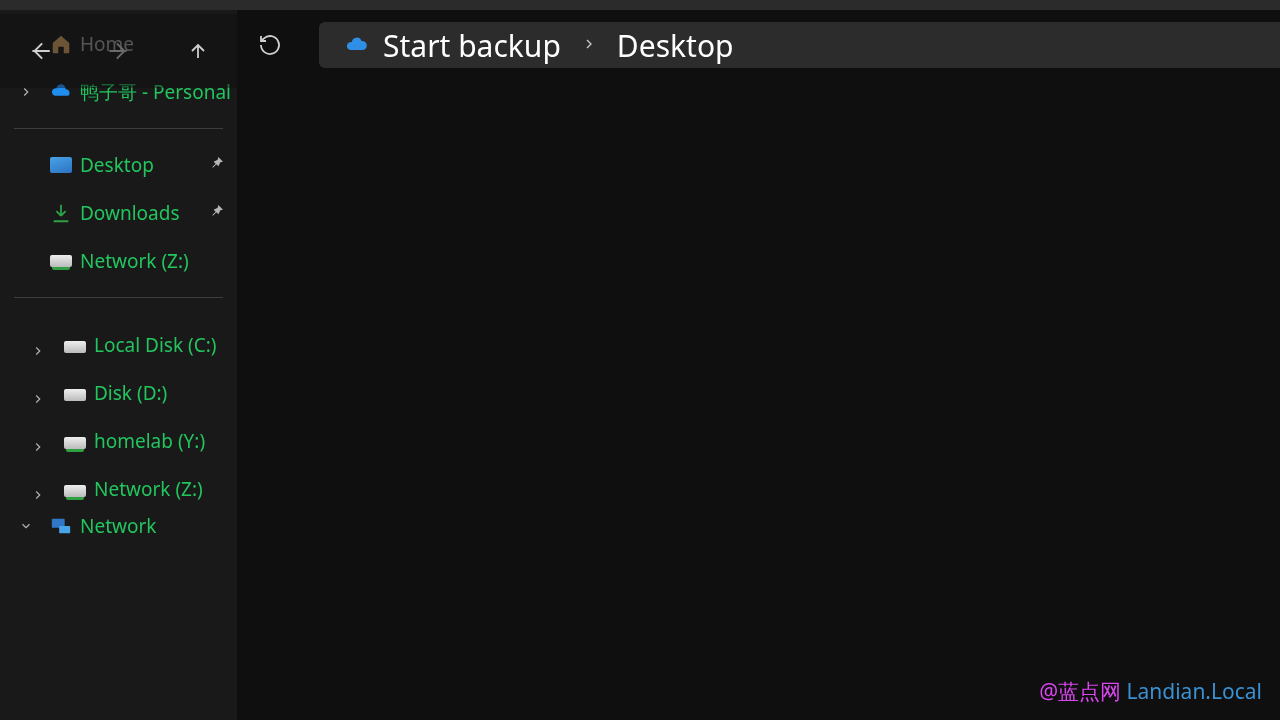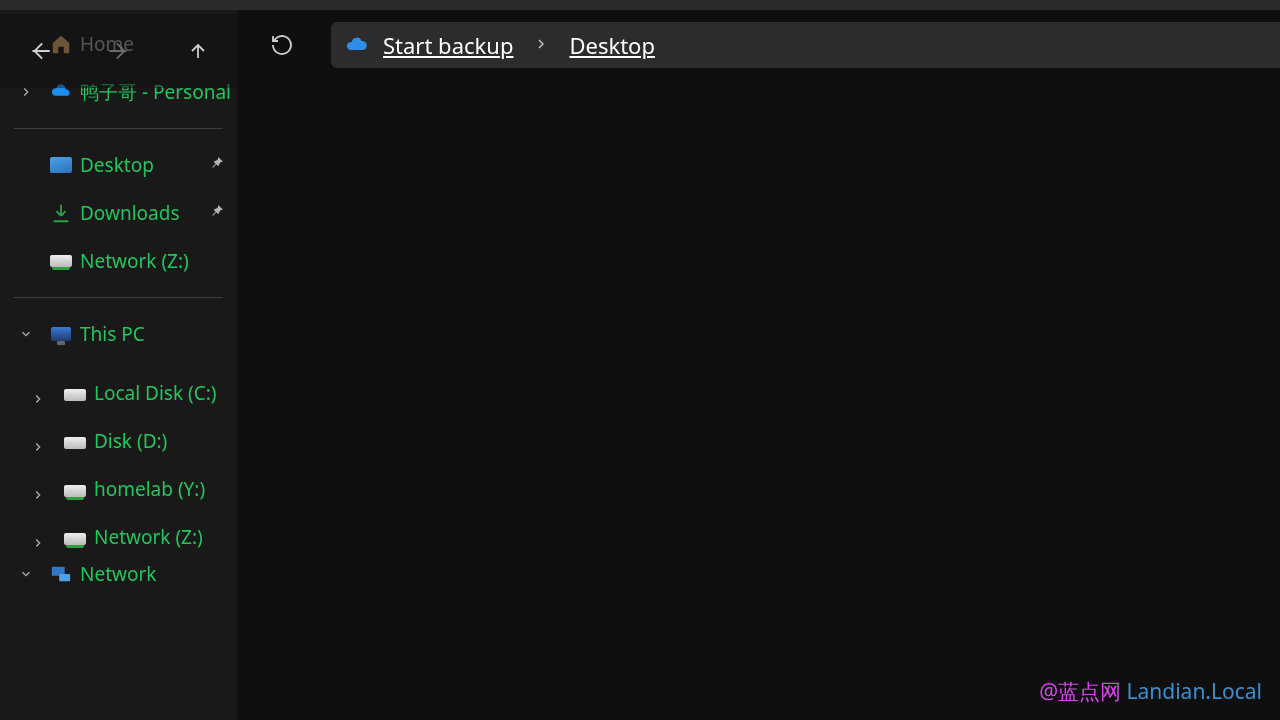--- a/index.html
+++ b/index.html
@@ -8,21 +8,21 @@
     font-family: "Segoe UI", ui-sans-serif, system-ui, sans-serif;
     background: #0f0f0f;
     color: #ffffff;
     display: flex;
     flex-direction: column;
   }
 
   
   .topstrip { height: 10px; background: #2b2b2b; }
 
-  .mainrow { flex: 1; display: flex; min-height: 0; gap: 12px; }
+  .mainrow { flex: 1; display: flex; min-height: 0; }
 
   
   .sidebar {
     width: 237px;
     background: #191919;
     display: flex;
     flex-direction: column;
     padding-top: 10px;
     font-size: 19px;
   }
@@ -158,27 +158,26 @@
     color:#cfcfcf;
   }
 
   .breadcrumb {
     flex:1;
     height: 46px;
     background:#2c2c2c;
     border-radius: 6px 0 0 6px;
     display:flex;
     align-items:center;
-    padding-left: 14px;
+    padding-left: 26px;
     gap: 14px;
-    font-size: 22px;
+    font-size: 30px;
     color:#fff;
     overflow:hidden;
     margin-left: 10px;
-    text-decoration: underline;
   }
   .breadcrumb .chev {
     color:#c9c9c9; font-size:18px; padding: 0 6px;
   }
   .crumb-backup { color:#fff; }
 
   .content-body {
     flex:1;
     background:#0f0f0f;
   }
@@ -275,31 +274,20 @@
 
     <div class="side-item">
       <span class="ico">
           <span class="ico-netdrive"></span>
         </span>
       <span class="label">Network (Z:)</span>
     </div>
 
     <div class="divider"></div>
 
-    <div class="side-item">
-      <span class="chevron">
-        <svg viewBox="0 0 24 24" width="14" height="14" fill="none" stroke="currentColor" stroke-width="2">
-            <path d="M6 9l6 6 6-6"></path>
-          </svg>
-      </span>
-      <span class="ico">
-          <span class="ico-monitor"></span>
-        </span>
-      <span class="label">This PC</span>
-    </div>
 
     <div class="side-item indent">
       <span class="chevron sub">
         <svg viewBox="0 0 24 24" width="14" height="14" fill="none" stroke="currentColor" stroke-width="2">
             <path d="M9 6l6 6-6 6"></path>
           </svg>
       </span>
       <span class="ico">
           <span class="ico-drive"></span>
         </span>

